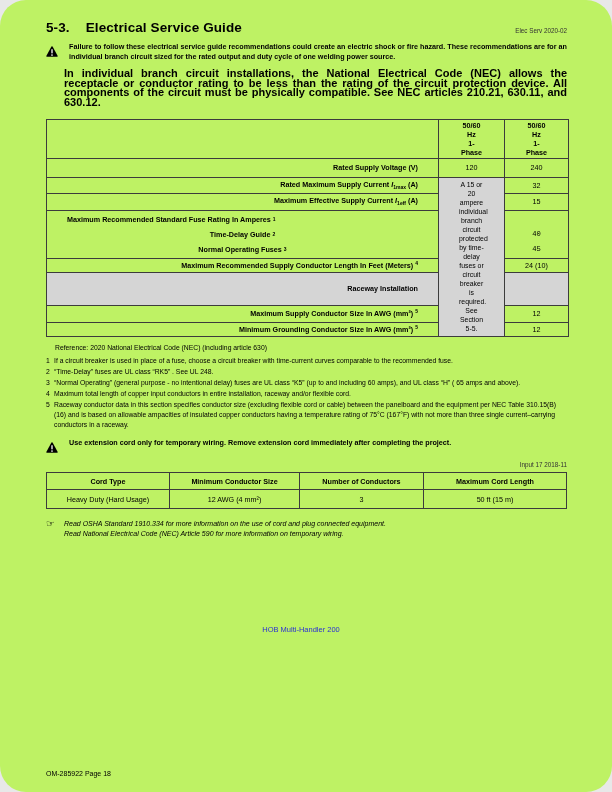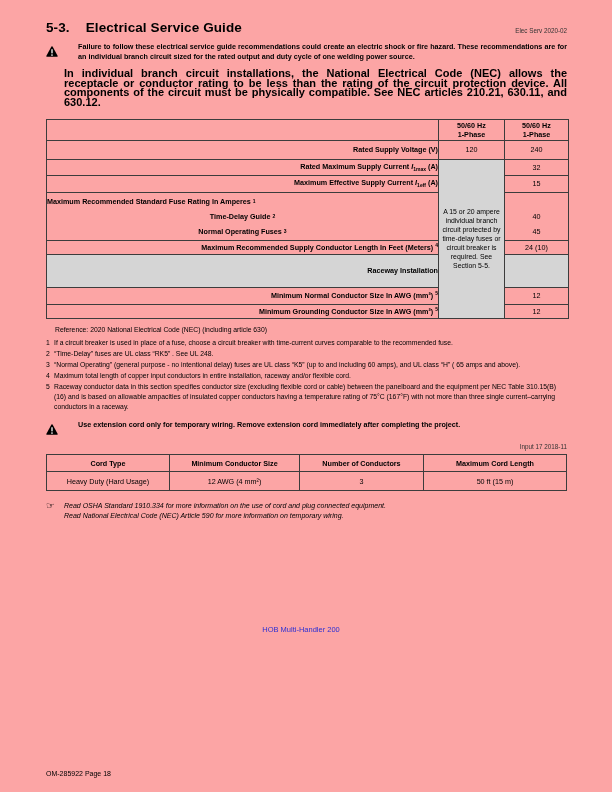--- a/index.html
+++ b/index.html
@@ -1,51 +1,51 @@
 <!DOCTYPE html>
 <html><head>
 <meta charset="utf-8">
 <style>
   * { margin:0; padding:0; box-sizing:border-box; }
   html,body { background:#e8e8e8; }
   .page {
-    width:612px; height:792px; background:#fca5a5; position:relative;
+    width:612px; height:792px; background:#bef264; position:relative;
     font-family:"Liberation Sans","DejaVu Sans",sans-serif; color:#000;
-    margin:0 auto; overflow:hidden;
+    margin:0 auto; overflow:hidden;border-radius:26px;
   }
   .content { padding:20px 45px 0 46px; }
 
   
   .sec-head { display:flex; justify-content:space-between; align-items:flex-end; }
   .sec-title { font-size:13.5px; font-weight:bold; letter-spacing:0.1px; }
   .sec-num { margin-right:16px; }
   .doc-code { font-size:6.3px; color:#333; padding-bottom:1px; }
 
   
-  .warn { display:flex; gap:20px; margin-top:7px; }
+  .warn { display:flex; gap:11px; margin-top:7px; }
   .warn-icon { flex:0 0 12px; padding-top:1px; }
   .warn-text { font-size:7.2px; font-weight:bold; line-height:9.6px; text-align:justify; }
   .para { font-size:11px; font-weight:bold; line-height:9.6px; text-align:justify; margin:8px 0 0 18px; }
 
   
   table { border-collapse:collapse; }
   .t1 { width:522px; margin-top:11px; font-size:7.2px; table-layout:fixed; }
-  .t1 td { border:1px solid #3c3c3c; padding:1px 0; vertical-align:middle;margin-top:25px; }
+  .t1 td { border:1px solid #3c3c3c; padding:1px 20px; vertical-align:middle;margin-top:25px; }
   .t1 .lbl { font-weight:bold; text-align:right; }
   .t1 .val { text-align:center; font-weight:normal; }
   .t1 .hdr { text-align:center; font-weight:bold; white-space:pre-line; line-height:9px; }
   .gray { background:#d5d5d5; }
   .merged-note {
     background:#d5d5d5; text-align:center; vertical-align:middle;
     font-size:6.9px; font-weight:normal; line-height:9px; padding:2px 4px;
   }
   .fuse-cell { vertical-align:top; padding:2px 4px 1px 4px; }
   .fuse-line { height:15px; display:flex; align-items:center; }
   .fuse-line.center { justify-content:center; }
-  .fuse-vals { vertical-align:top; padding:2px 0 1px 0; }
+  .fuse-vals { vertical-align:top; padding:2px 0 1px 0;font-family:Liberation Mono, monospace; }
   .fv-line { height:15px; display:flex; align-items:center; justify-content:center; }
   sup.fn-mark { font-size:5px; vertical-align:super; margin-left:2px; }
   sub.sym-sub { font-size:5px; vertical-align:sub; }
   .sym { font-style:italic; }
 
   .reference { font-size:6.8px; margin:7px 0 0 9px; }
   .footnotes { margin-top:5px; }
   .fn { display:flex; margin-top:1.6px; font-size:6.8px; line-height:9.6px; }
   .fn-num { flex:0 0 8px; }
   .fn-text { flex:1; }
@@ -144,21 +144,21 @@
       </tr>
       <tr style="height:14px">
         <td class="lbl"><span>Maximum Recommended Supply Conductor Length In Feet (Meters)</span><sup class="fn-mark">4</sup></td>
         <td class="val">24 (10)</td>
       </tr>
       <tr style="height:33px">
         <td class="lbl gray">Raceway Installation</td>
         <td class="gray"></td>
       </tr>
       <tr style="height:17px">
-        <td class="lbl"><span>Minimum Normal Conductor Size In AWG (mm²)</span><sup class="fn-mark">5</sup></td>
+        <td class="lbl"><span>Maximum Supply Conductor Size In AWG (mm²)</span><sup class="fn-mark">5</sup></td>
         <td class="val">12</td>
       </tr>
       <tr style="height:14px">
         <td class="lbl"><span>Minimum Grounding Conductor Size In AWG (mm²)</span><sup class="fn-mark">5</sup></td>
         <td class="val">12</td>
       </tr>
     </tbody>
       </table>
 
     <div class="reference">Reference: 2020 National Electrical Code (NEC) (including article 630)</div>

